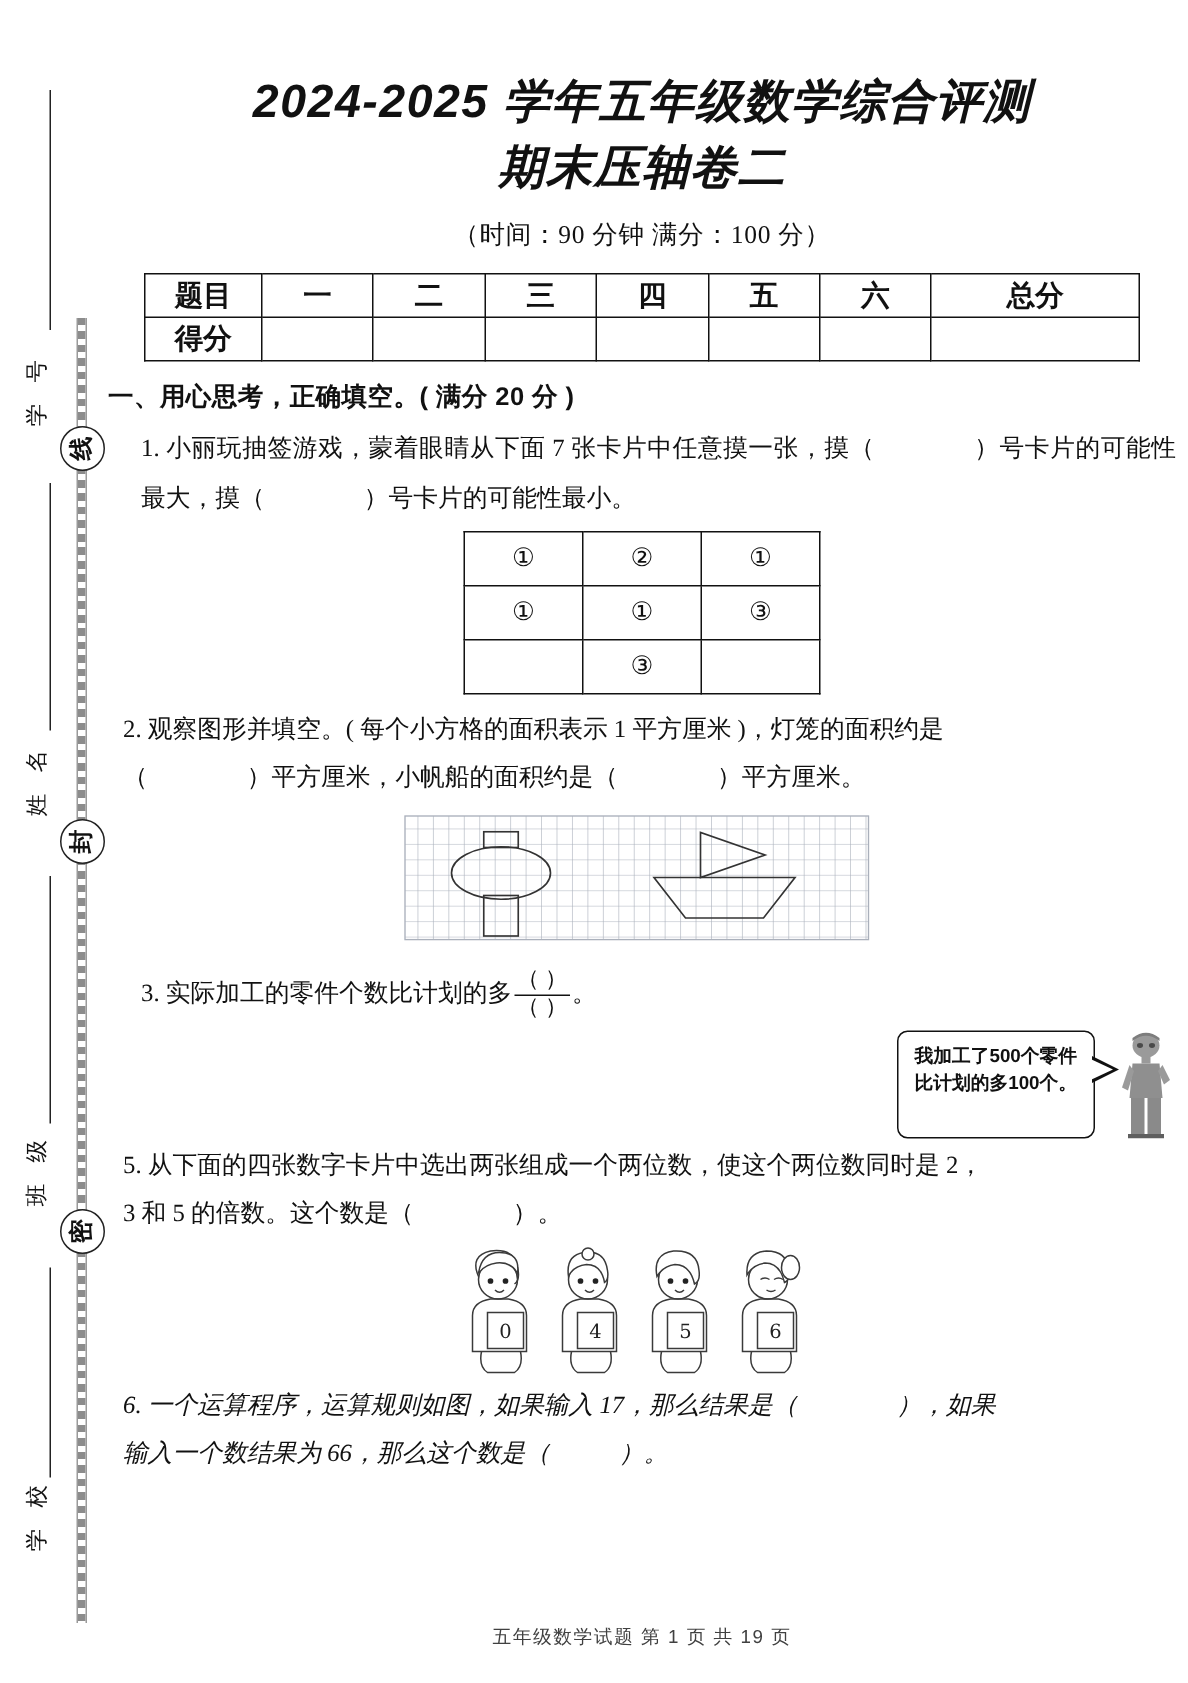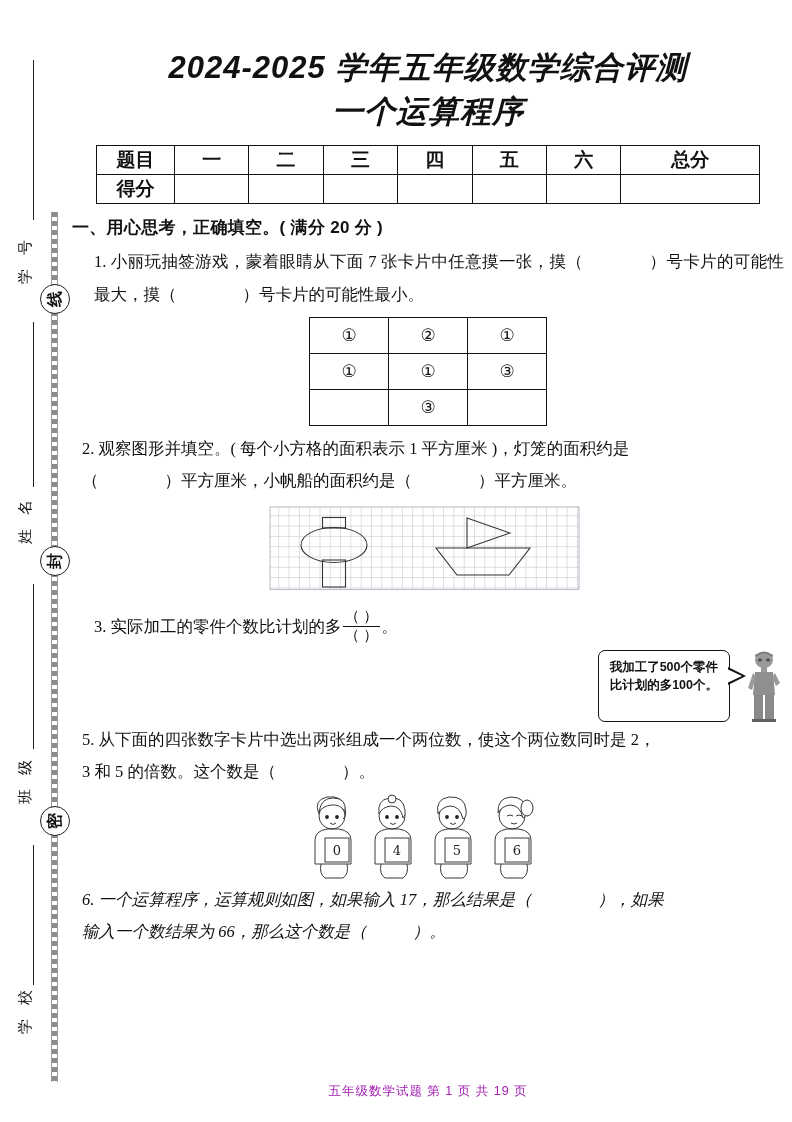--- a/index.html
+++ b/index.html
@@ -212,21 +212,21 @@
 
   
   .footer {
     position: absolute;
     left: 0; right: 0;
     bottom: 22px;
     text-align: center;
   }
   .footer-page {
     font-size: 12.5px;
-    color: #a21caf;
+    color: #404040;
     letter-spacing: 1px;
     font-family: "Liberation Sans", "DejaVu Sans", sans-serif;
   }
   .watermark {
     position: absolute;
     left: 0; right: 0;
     bottom: 30px;
     text-align: center;
     font-size: 14.5px;
     color: #a8a8a8;
@@ -251,21 +251,22 @@
   <div class="seal-label s4">学 校</div>
 
   <div class="seal-circle c1">线</div>
   <div class="seal-circle c2">封</div>
   <div class="seal-circle c3">密</div>
 </div>
 
 <div id="page-main">
 
   <div class="doc-title line1">2024-2025 学年五年级数学综合评测</div>
-  <div class="doc-title line2">一个运算程序</div>
+  <div class="doc-title line2">期末压轴卷二</div>
+  <div class="doc-subtitle">（时间：90 分钟  满分：100 分）</div>
 
   <table class="score-table">
     <tbody>
         <tr>
       <td class="head-col">题目</td>
       <td>一</td>
       <td>二</td>
       <td>三</td>
       <td>四</td>
       <td>五</td>

